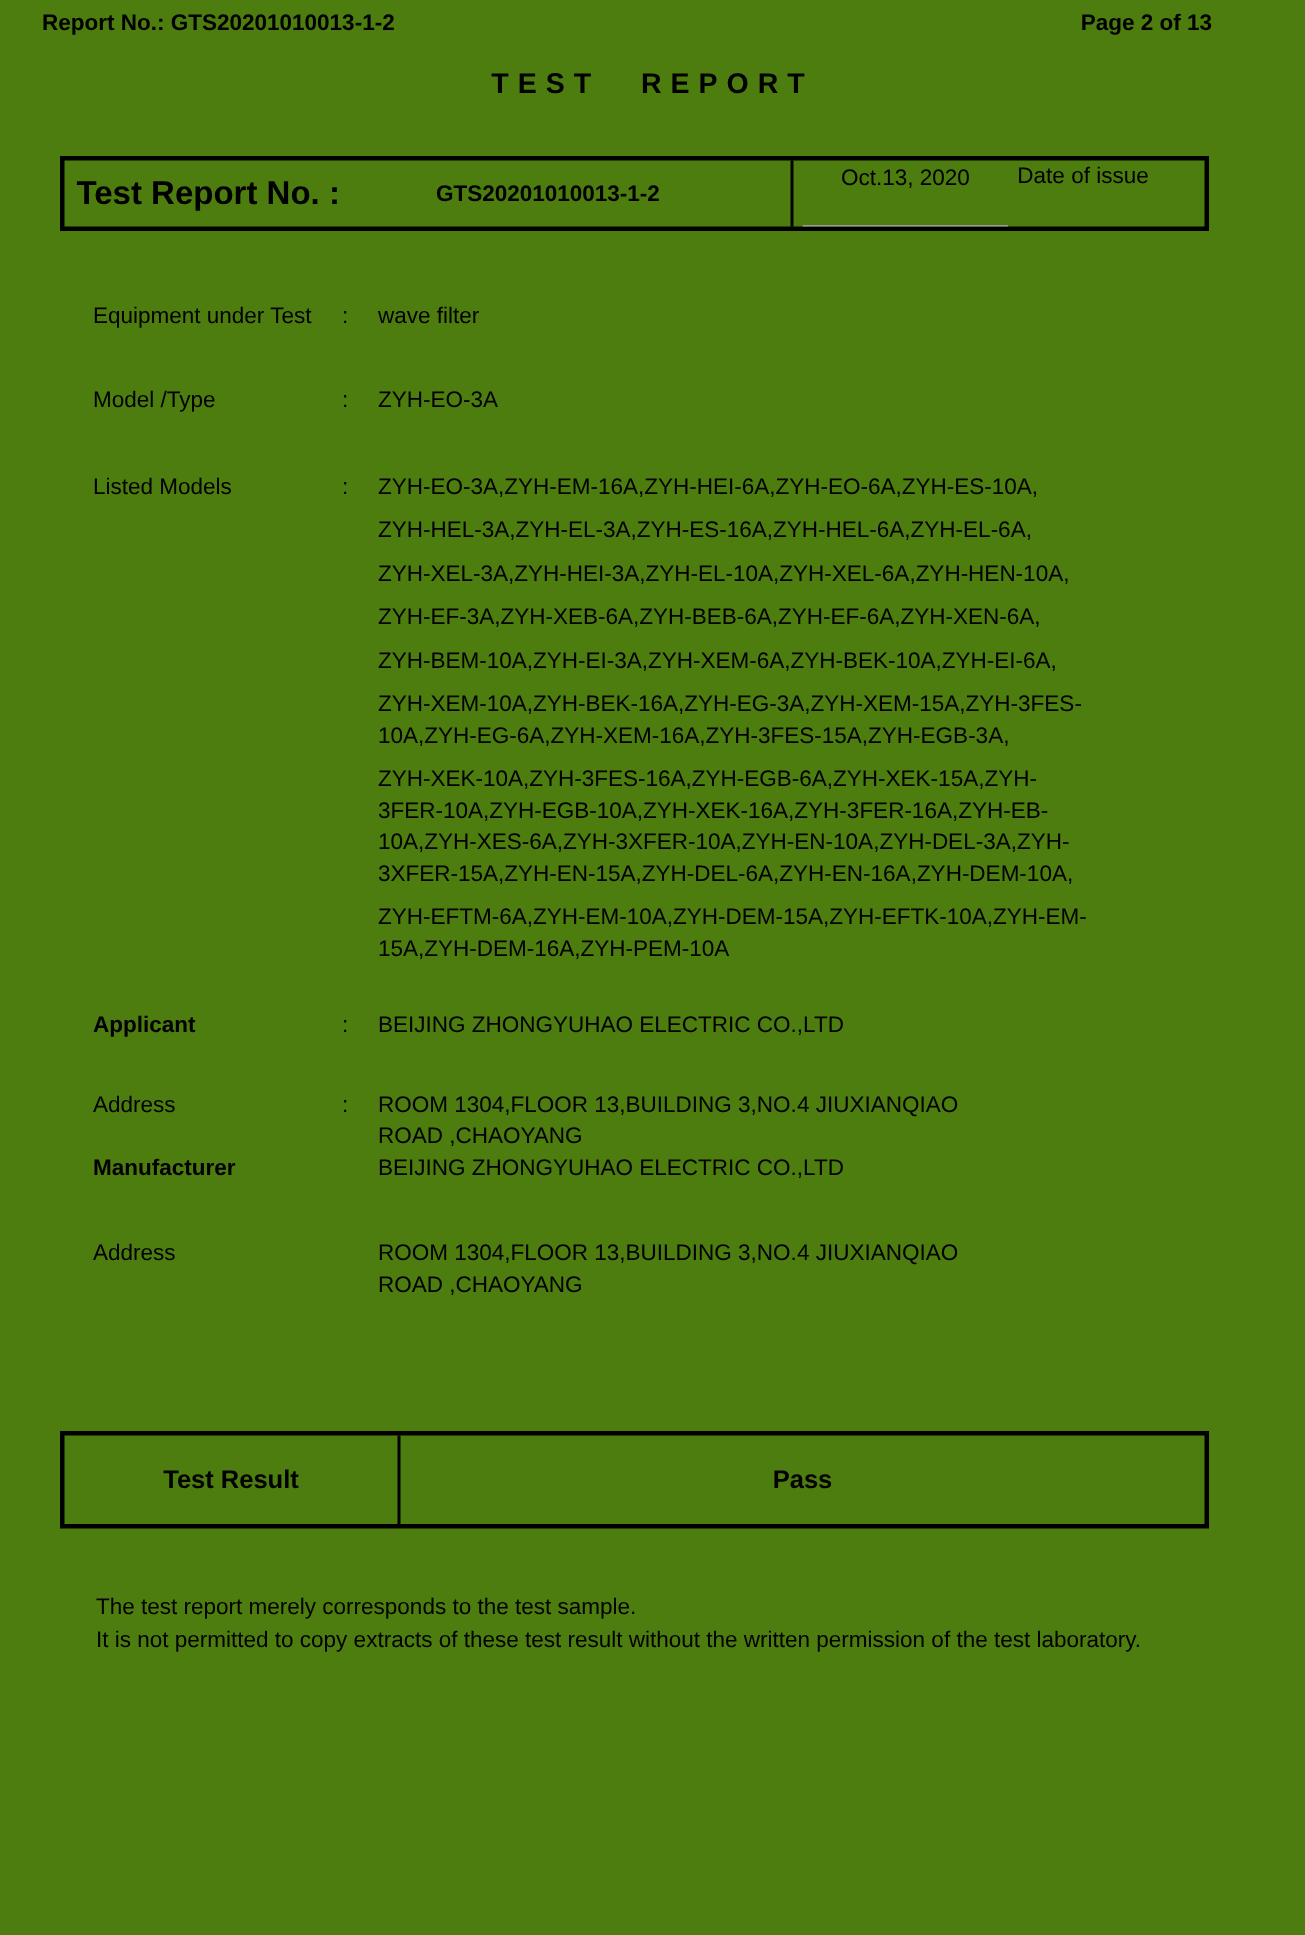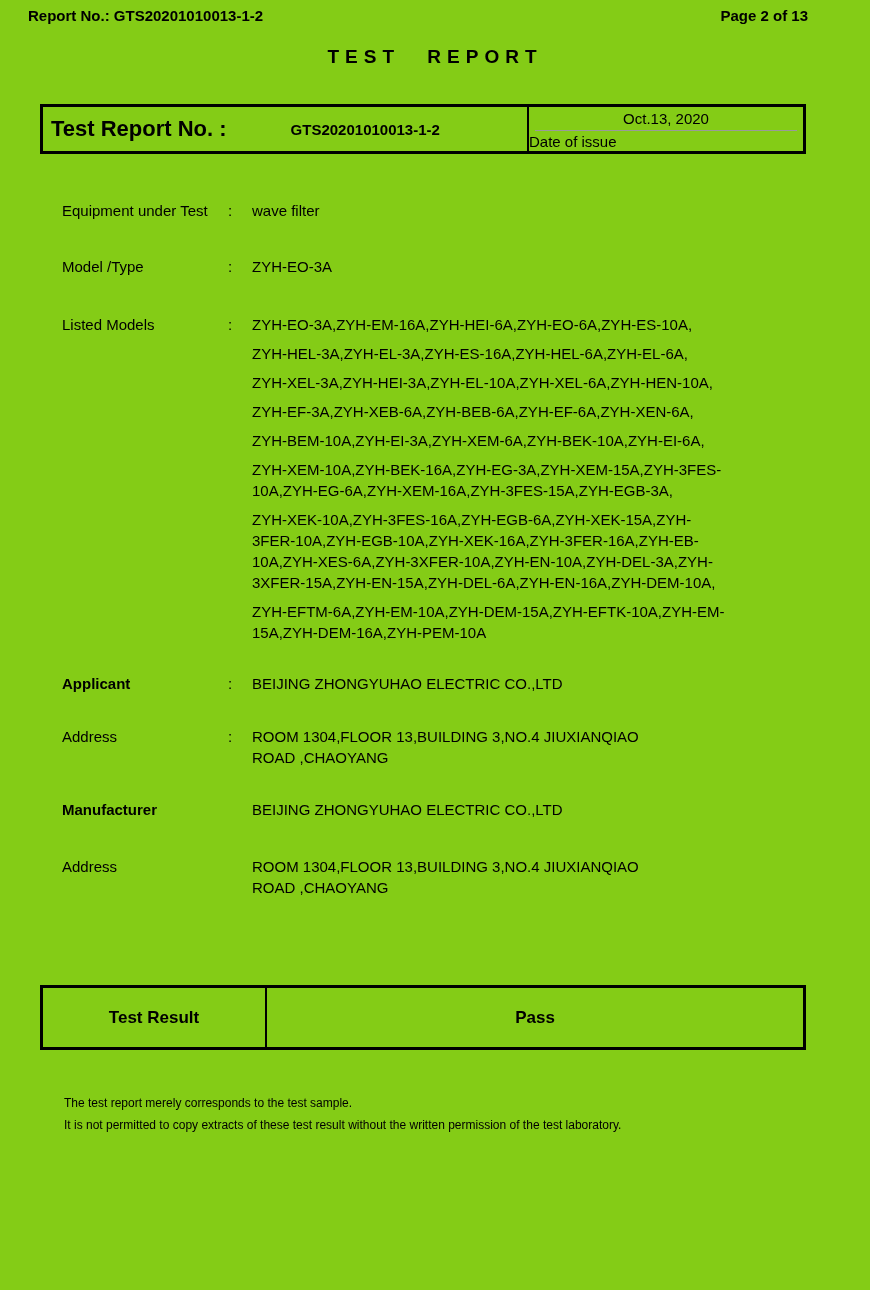--- a/index.html
+++ b/index.html
@@ -1,52 +1,52 @@
 <!DOCTYPE html>
 <html><head>
 <meta charset="utf-8">
 <style>
   html,body{margin:0;padding:0;background:#e8e8e8;}
   .page{
-    width:870px;height:1290px;background:#84cc16;margin:0 auto;position:relative;
+    width:870px;height:1290px;background:#4d7c0f;margin:0 auto;position:relative;
     font-family:"Liberation Sans","DejaVu Sans",sans-serif;color:#000;overflow:hidden;
   }
   
   .hdr{display:flex;justify-content:space-between;font-weight:bold;font-size:15px;
        padding:7px 62px 0 28px;}
   
   .title{text-align:center;font-size:19px;font-weight:bold;letter-spacing:6px;
          word-spacing:16px;margin:22px 0 0 0;}
   
   .t1{margin:36px 0 0 40px;width:766px;height:50px;border:3px solid #000;
       box-sizing:border-box;display:flex;}
   .t1l{width:486px;border-right:2px solid #000;box-sizing:border-box;display:flex;
        align-items:center;padding-left:8px;}
   .t1lab{font-size:22px;font-weight:bold;}
   .t1val{font-size:15px;font-weight:bold;margin-left:64px;text-align:right;}
-  .t1r{flex:1;display:flex;flex-direction:column;font-size:15px;}
+  .t1r{flex:1;display:flex;flex-direction:row;font-size:15px;}
   .t1date{flex:1.1;text-align:center;border-bottom:1px solid #9a9a9a;margin:0 6px;
           padding-top:3px;}
   .t1dl{flex:1;text-align:left;padding-top:2px;}
   
   .row{display:grid;grid-template-columns:166px 24px 1fr;margin-left:62px;
        width:748px;font-size:15px;line-height:21px;}
   .lab.b{font-weight:bold;}
   .ml{white-space:nowrap;}
   .ps{margin-top:8px;}
   .mt46{margin-top:46px}.mt35{margin-top:35px}.mt37{margin-top:37px}
-  .mt30{margin-top:30px}.mt32{margin-top:32px}.mt31{margin-top:31px}.mt36{margin-top:36px}
+  .mt30{margin-top:30px}.mt32{margin-top:32px}.mt31{}.mt36{margin-top:36px}
   
   .t2{margin:87px 0 0 40px;width:766px;height:65px;border:3px solid #000;
       box-sizing:border-box;display:flex;font-size:17px;font-weight:bold;}
   .t2l{width:224px;border-right:2px solid #000;box-sizing:border-box;display:flex;
        align-items:center;justify-content:center;}
   .t2r{flex:1;display:flex;align-items:center;justify-content:center;}
   
-  .footer{margin:42px 0 0 64px;width:766px;font-size:12px;line-height:22px;}
+  .footer{margin:42px 0 0 64px;width:766px;font-size:15px;line-height:22px;}
   .footer p{margin:0;}
   .just{text-align:justify;}
 </style>
 </head>
 <body>
 
 <div class="page">
 
   <div class="hdr">
     <span>Report No.: GTS20201010013-1-2</span>

